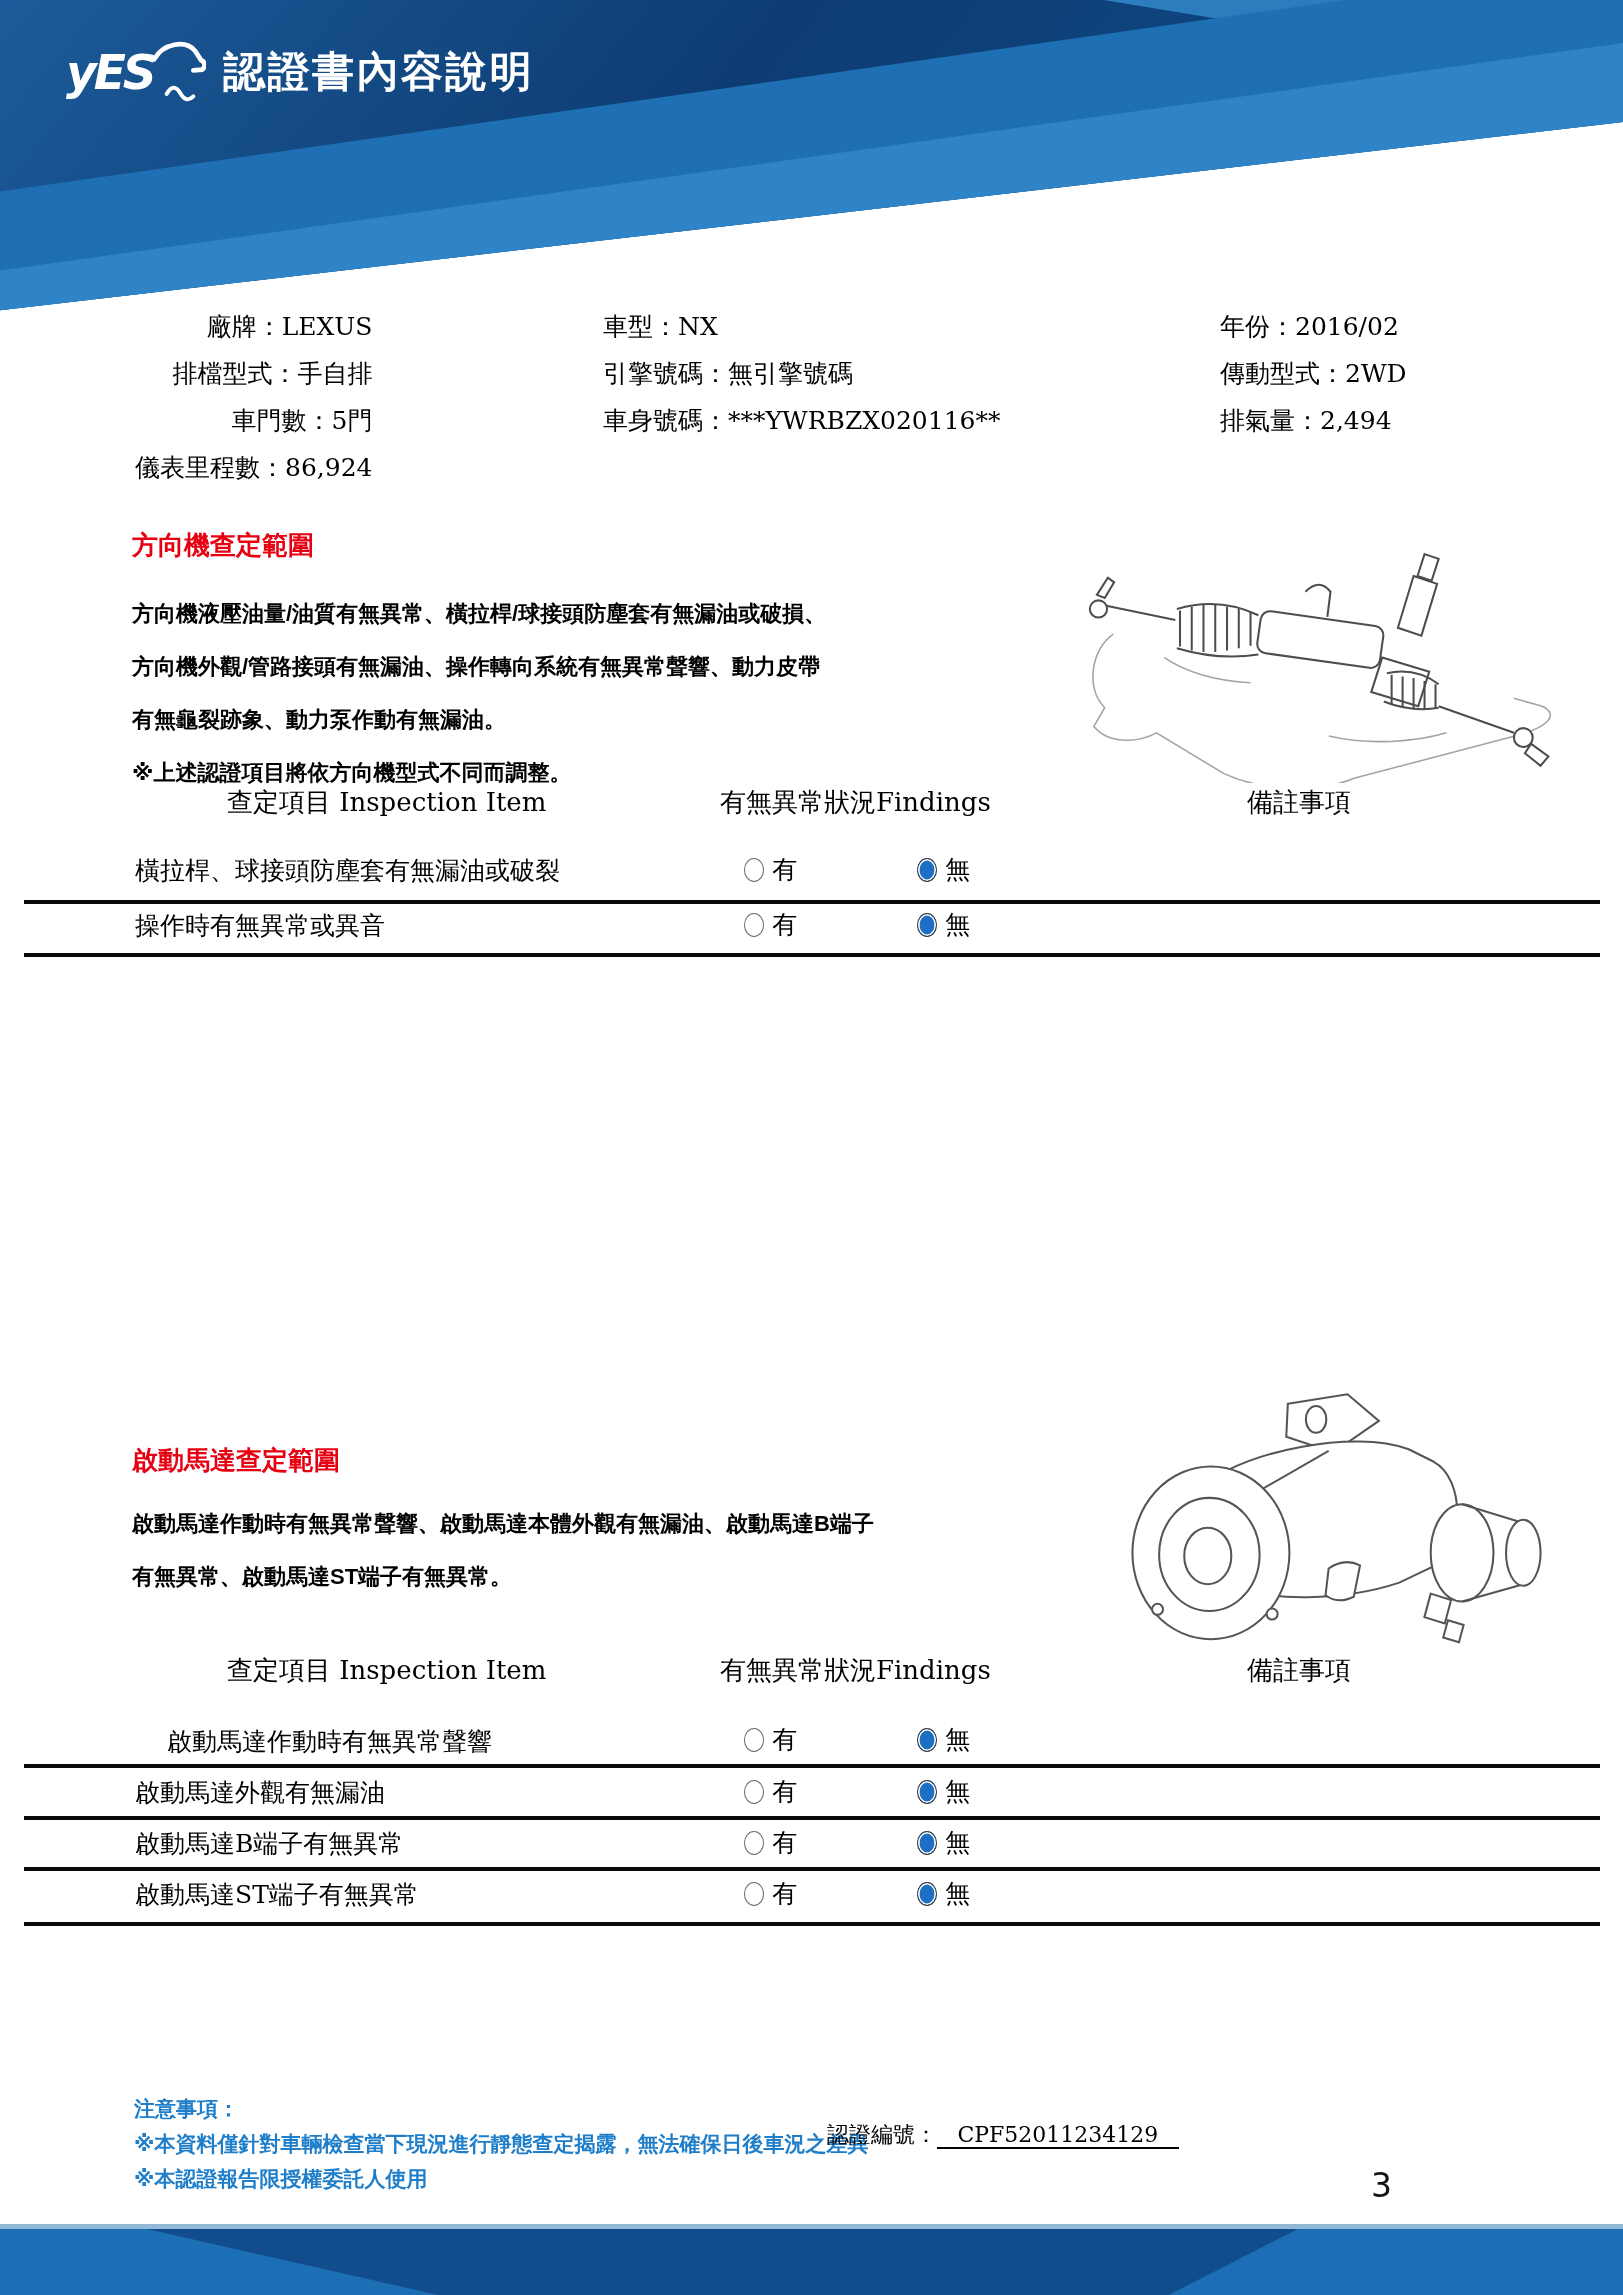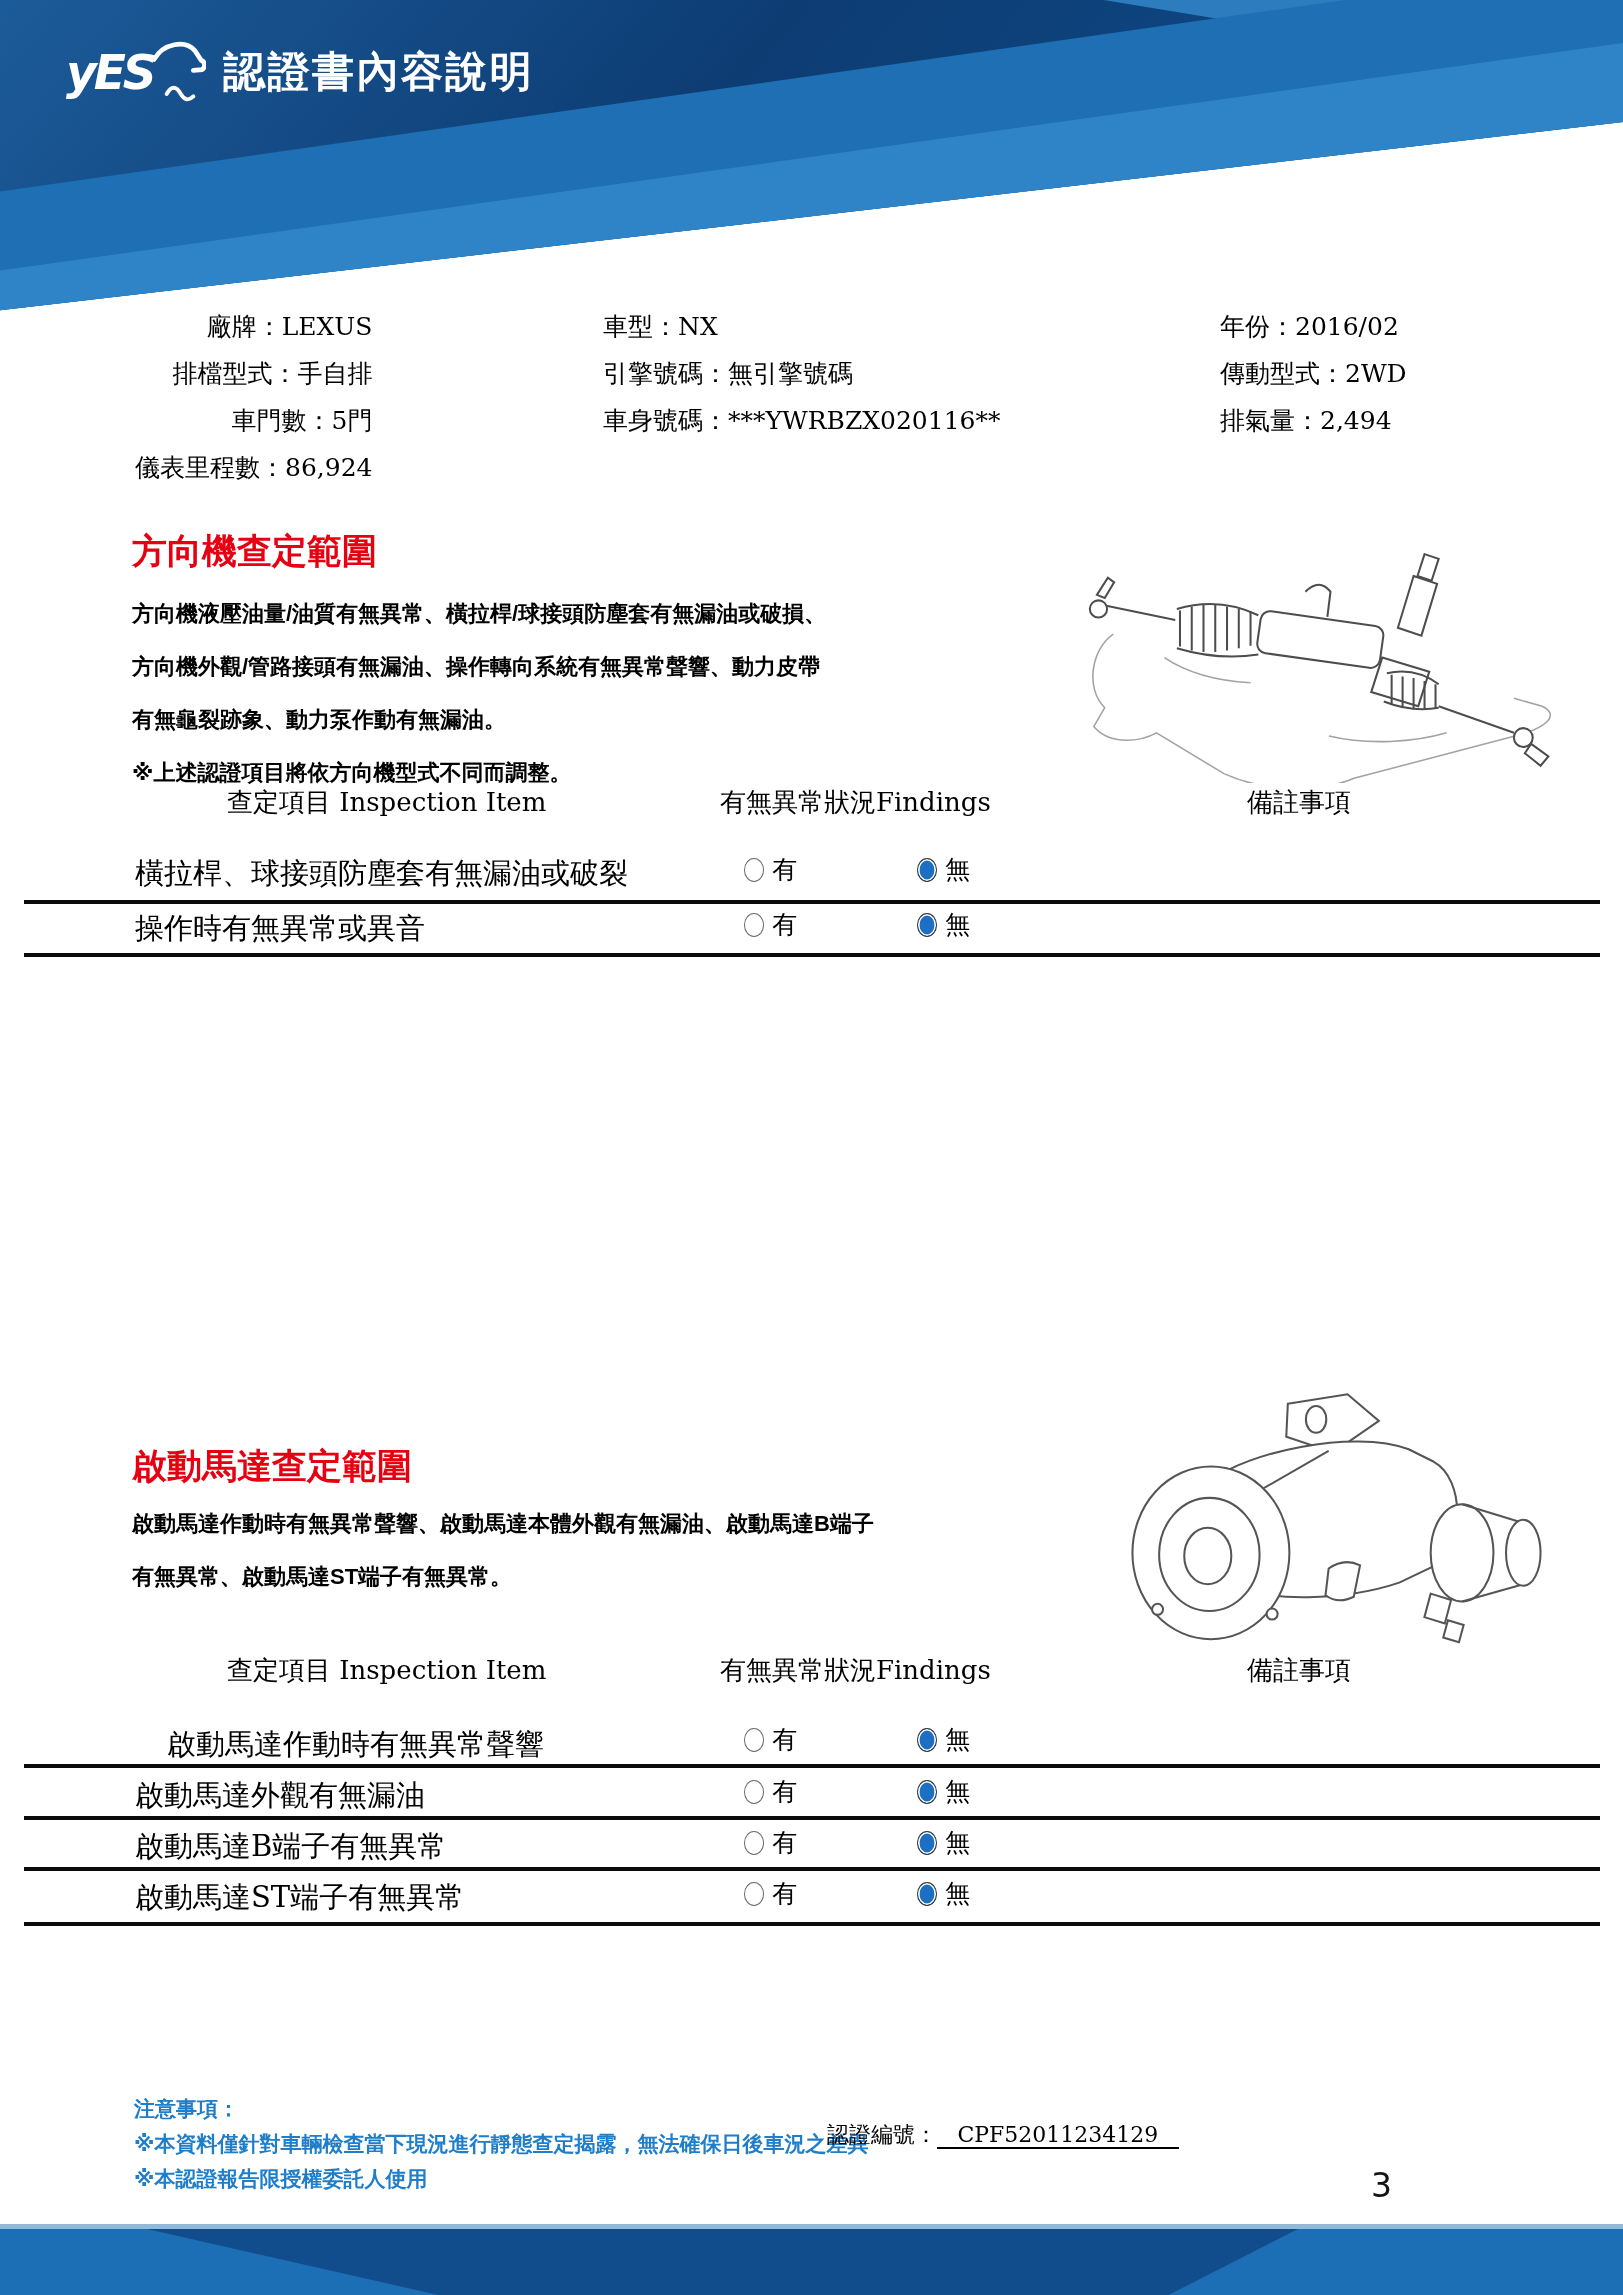--- a/index.html
+++ b/index.html
@@ -16,27 +16,27 @@
   .b-corner{background:#2d7cbd;clip-path:polygon(68% 0,100% 0,100% 26%);}
   .b-band{background:#1e6fb3;clip-path:polygon(0 58%,100% -12%,100% 100%,0 100%);}
   .b-light{background:#2e84c6;clip-path:polygon(0 82%,100% 13%,100% 100%,0 100%);}
   .brand{position:absolute;top:39px;left:66px;display:flex;align-items:center;gap:17.3px;}
   .title{font-family:"Liberation Sans","DejaVu Sans",sans-serif;font-weight:bold;
          color:#fff;font-size:42px;letter-spacing:2.4px;white-space:nowrap;}
   
   .vi-col{position:absolute;top:303px;font-size:25px;line-height:47px;white-space:nowrap;}
   .vi-c1{left:135px;text-align:right;} .vi-c2{left:603px;} .vi-c3{left:1220px;}
   
-  .sec-head{position:absolute;left:132px;color:#e60012;font-size:35px;font-weight:bold;
+  .sec-head{position:absolute;left:132px;color:#e60012;font-size:26px;font-weight:bold;
             font-family:"Liberation Sans","DejaVu Sans",sans-serif;white-space:nowrap;}
   .sec-desc{position:absolute;left:132px;font-family:"Liberation Sans","DejaVu Sans",sans-serif;
             font-weight:bold;font-size:22px;line-height:53px;white-space:nowrap;}
   .illus{position:absolute;}
   .th{position:absolute;font-size:26px;white-space:nowrap;}
-  .titem{position:absolute;left:135px;font-size:29px;white-space:nowrap;}
+  .titem{position:absolute;left:135px;font-size:25px;white-space:nowrap;}
   .topt{position:absolute;display:flex;align-items:center;gap:7.9px;font-size:25px;}
   .opt-yes{left:744px;} .opt-no{left:917px;}
   .radio{width:20.4px;height:24px;border:1.6px solid #6b6b6b;border-radius:50%;
          background:#fff;display:inline-block;box-sizing:border-box;}
   .radio.sel{background:#1c6fc2;border-color:#3a3a3a;box-shadow:inset 0 0 0 1.6px #fff;}
   .hline{position:absolute;left:23.6px;width:1576px;height:3.9px;background:#0b0b0b;}
   
   .notes{position:absolute;left:134px;top:2091px;
          font-family:"Liberation Sans","DejaVu Sans",sans-serif;font-weight:bold;
          color:#1f7ec9;font-size:21px;line-height:35px;white-space:nowrap;}

